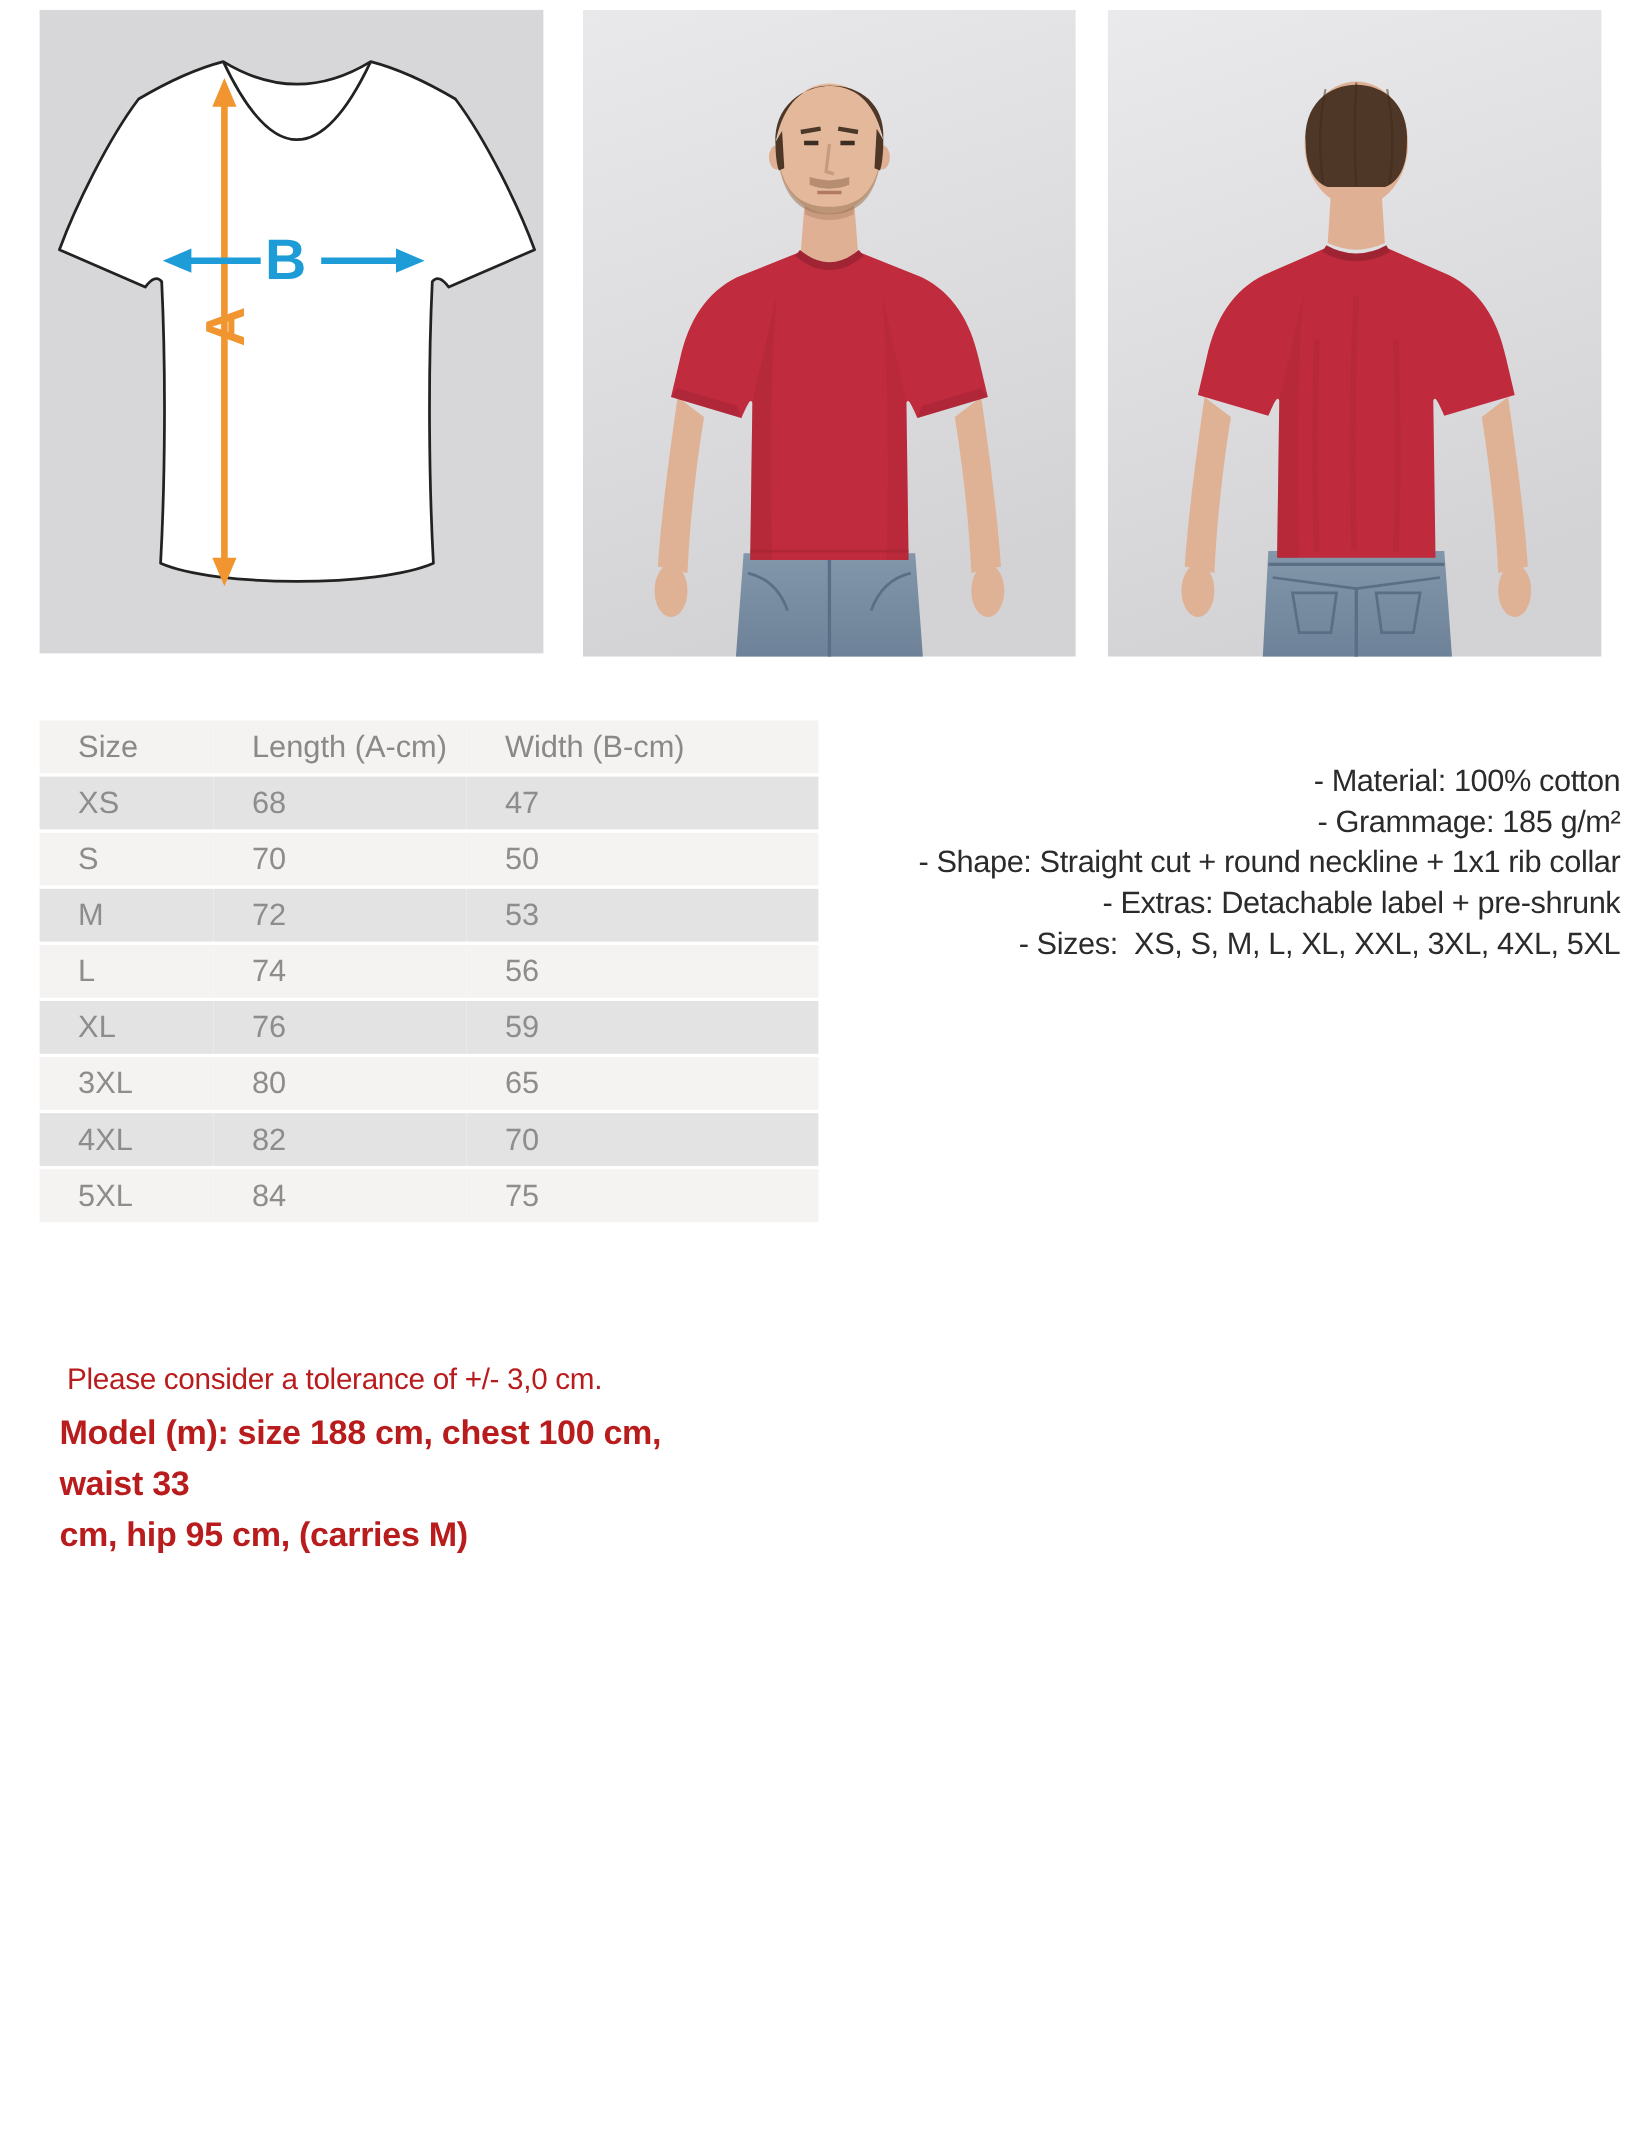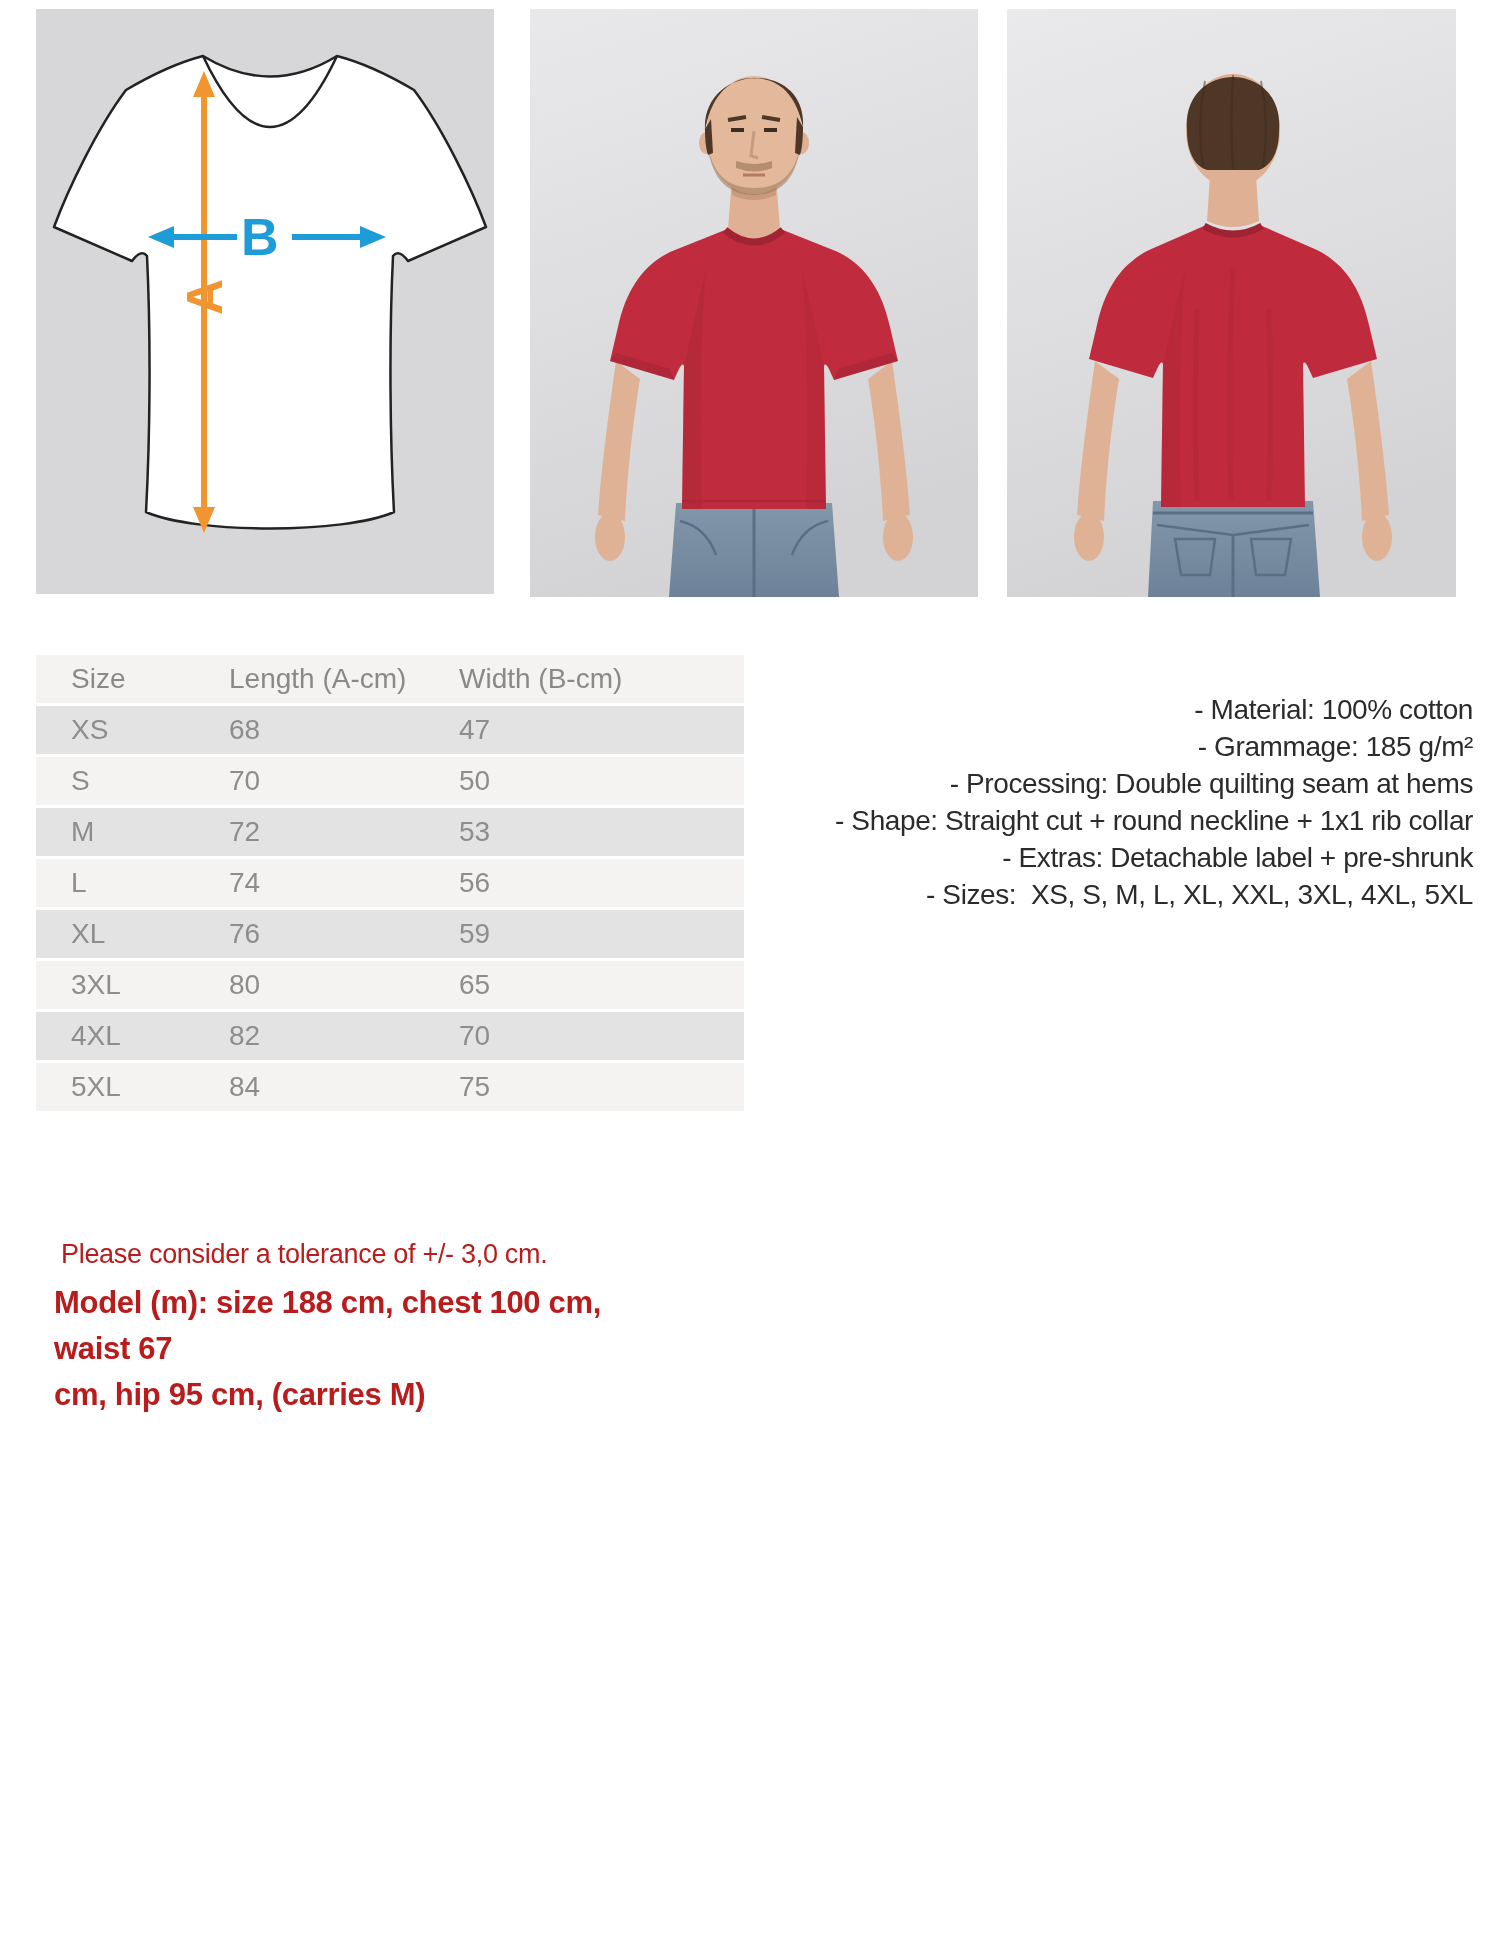--- a/index.html
+++ b/index.html
@@ -239,28 +239,27 @@
         <td>84</td>
         <td>75</td>
       </tr>
     </tbody>
   </table>
 
   <div class="description">
     <div class="bullet-list">
       <span class="bullet">- Material: 100% cotton</span>
       <span class="bullet">- Grammage: 185 g/m²</span>
-      <span class="bullet">- Processing: Double quilting seam at hems</span>
       <span class="bullet">- Shape: Straight cut + round neckline + 1x1 rib collar</span>
       <span class="bullet">- Extras: Detachable label + pre-shrunk</span>
       <span class="bullet">- Sizes: &nbsp;XS, S, M, L, XL, XXL, 3XL, 4XL, 5XL</span>
     </div>
   </div>
 
   <div class="notes">
     <div class="tolerance">Please consider a tolerance of +/- 3,0 cm.</div>
     <div class="model-info">
-      <span class="model-line">Model (m): size 188 cm, chest 100 cm, waist 67</span>
+      <span class="model-line">Model (m): size 188 cm, chest 100 cm, waist 33</span>
       <span class="model-line">cm, hip 95 cm, (carries M)</span>
     </div>
   </div>
 
 </div>
 
 </body></html>

